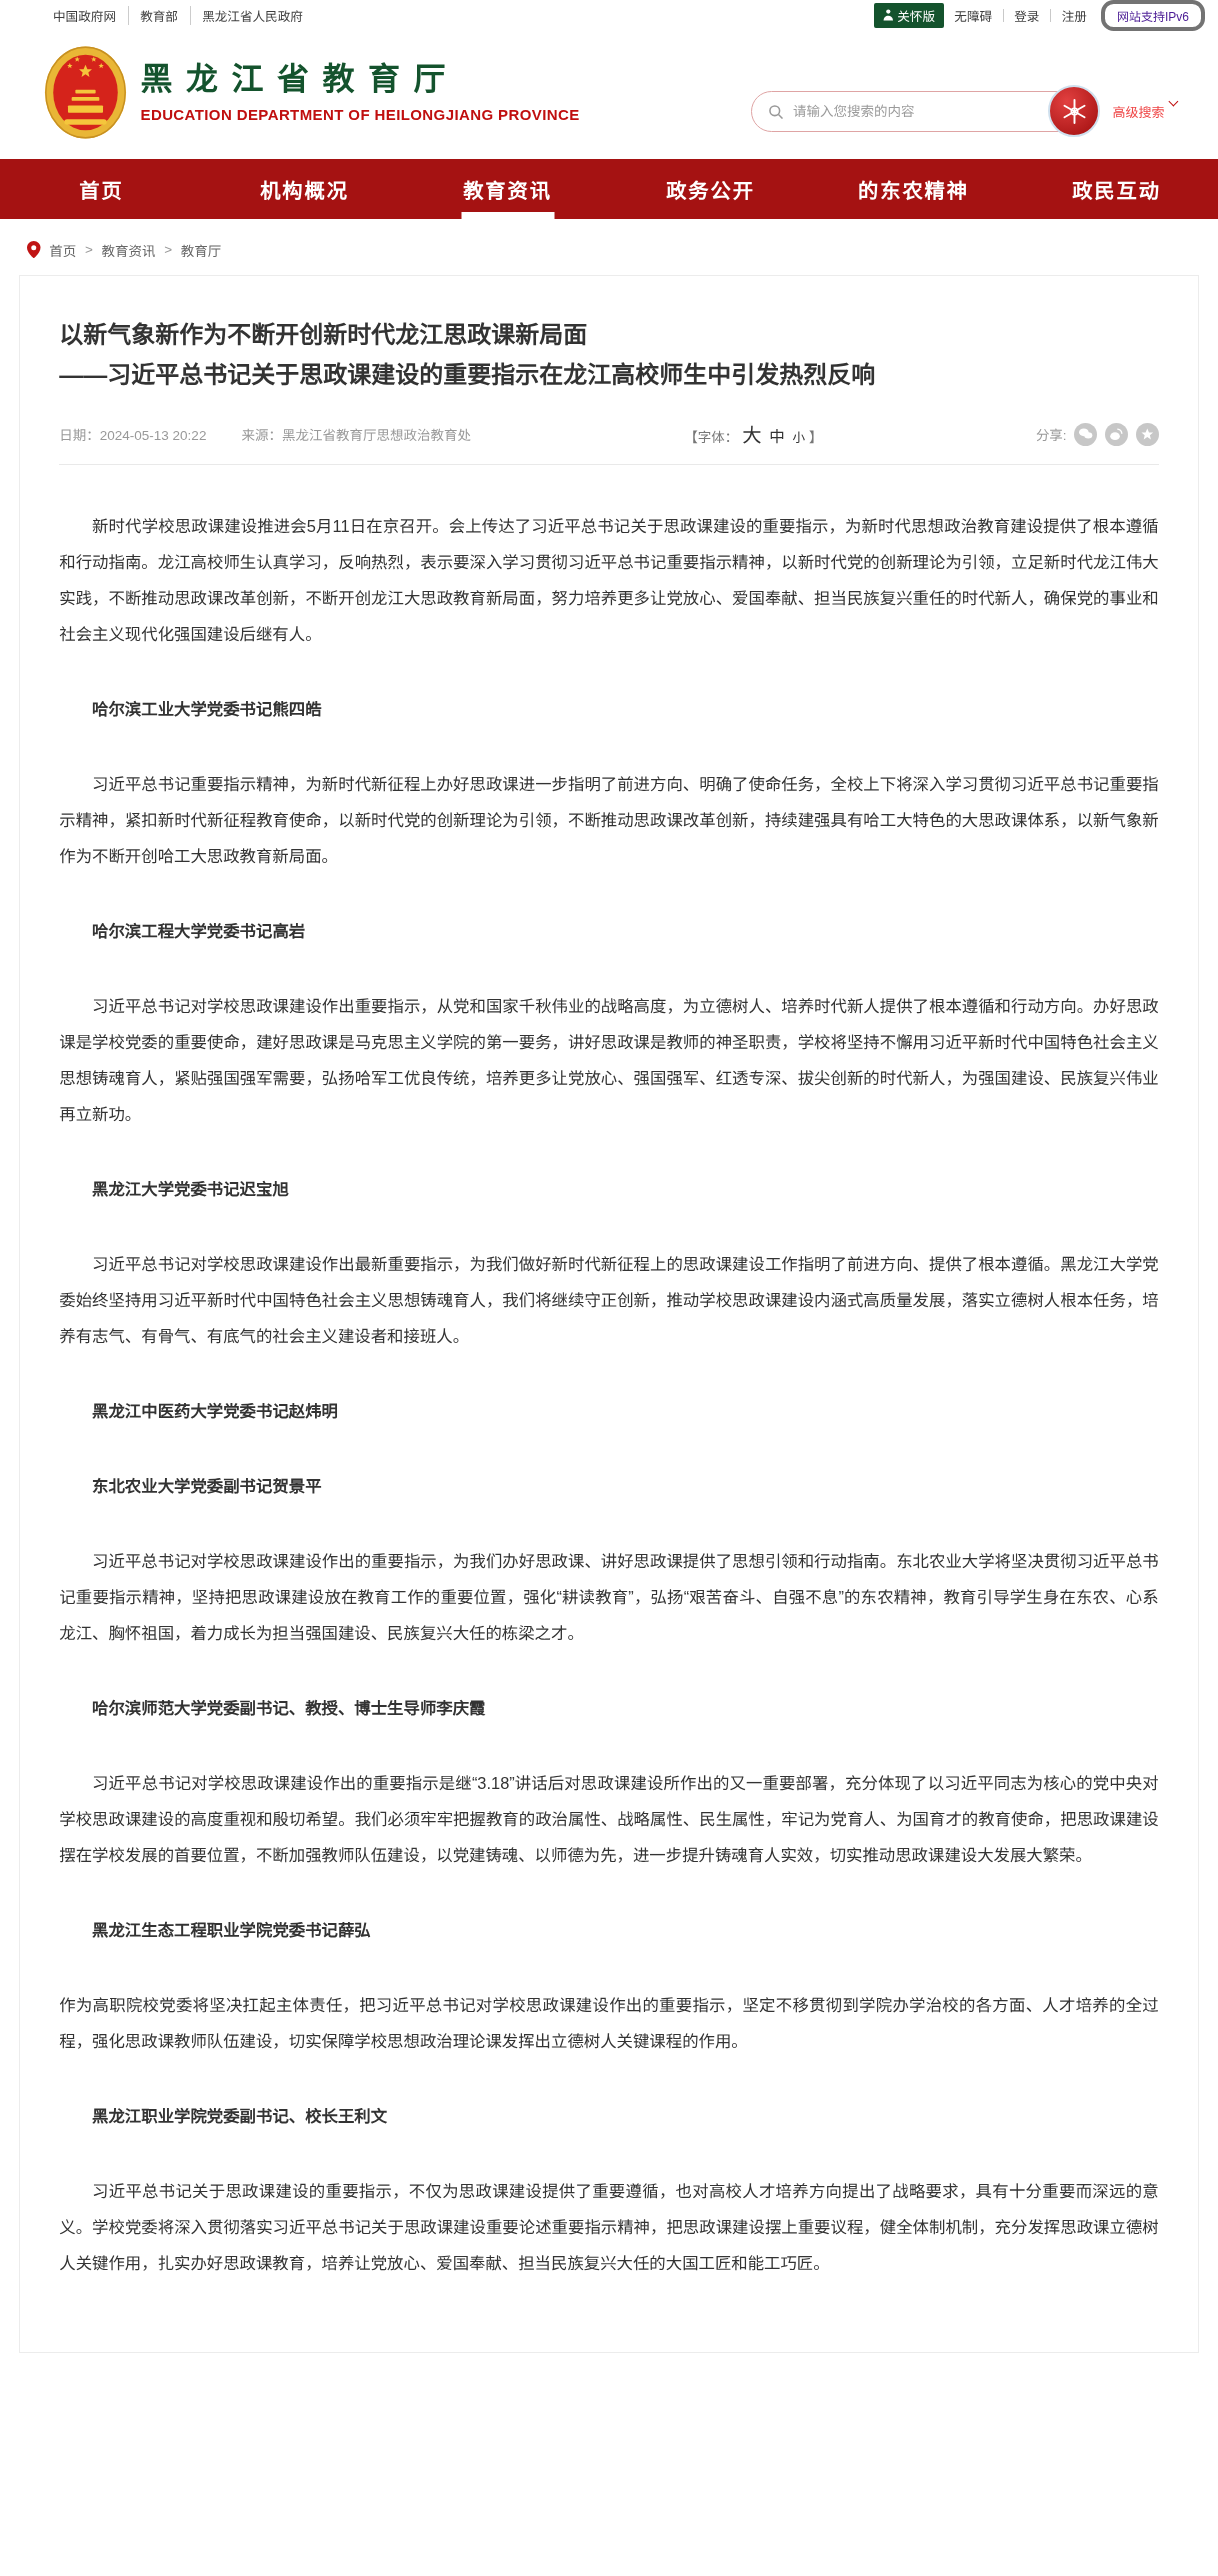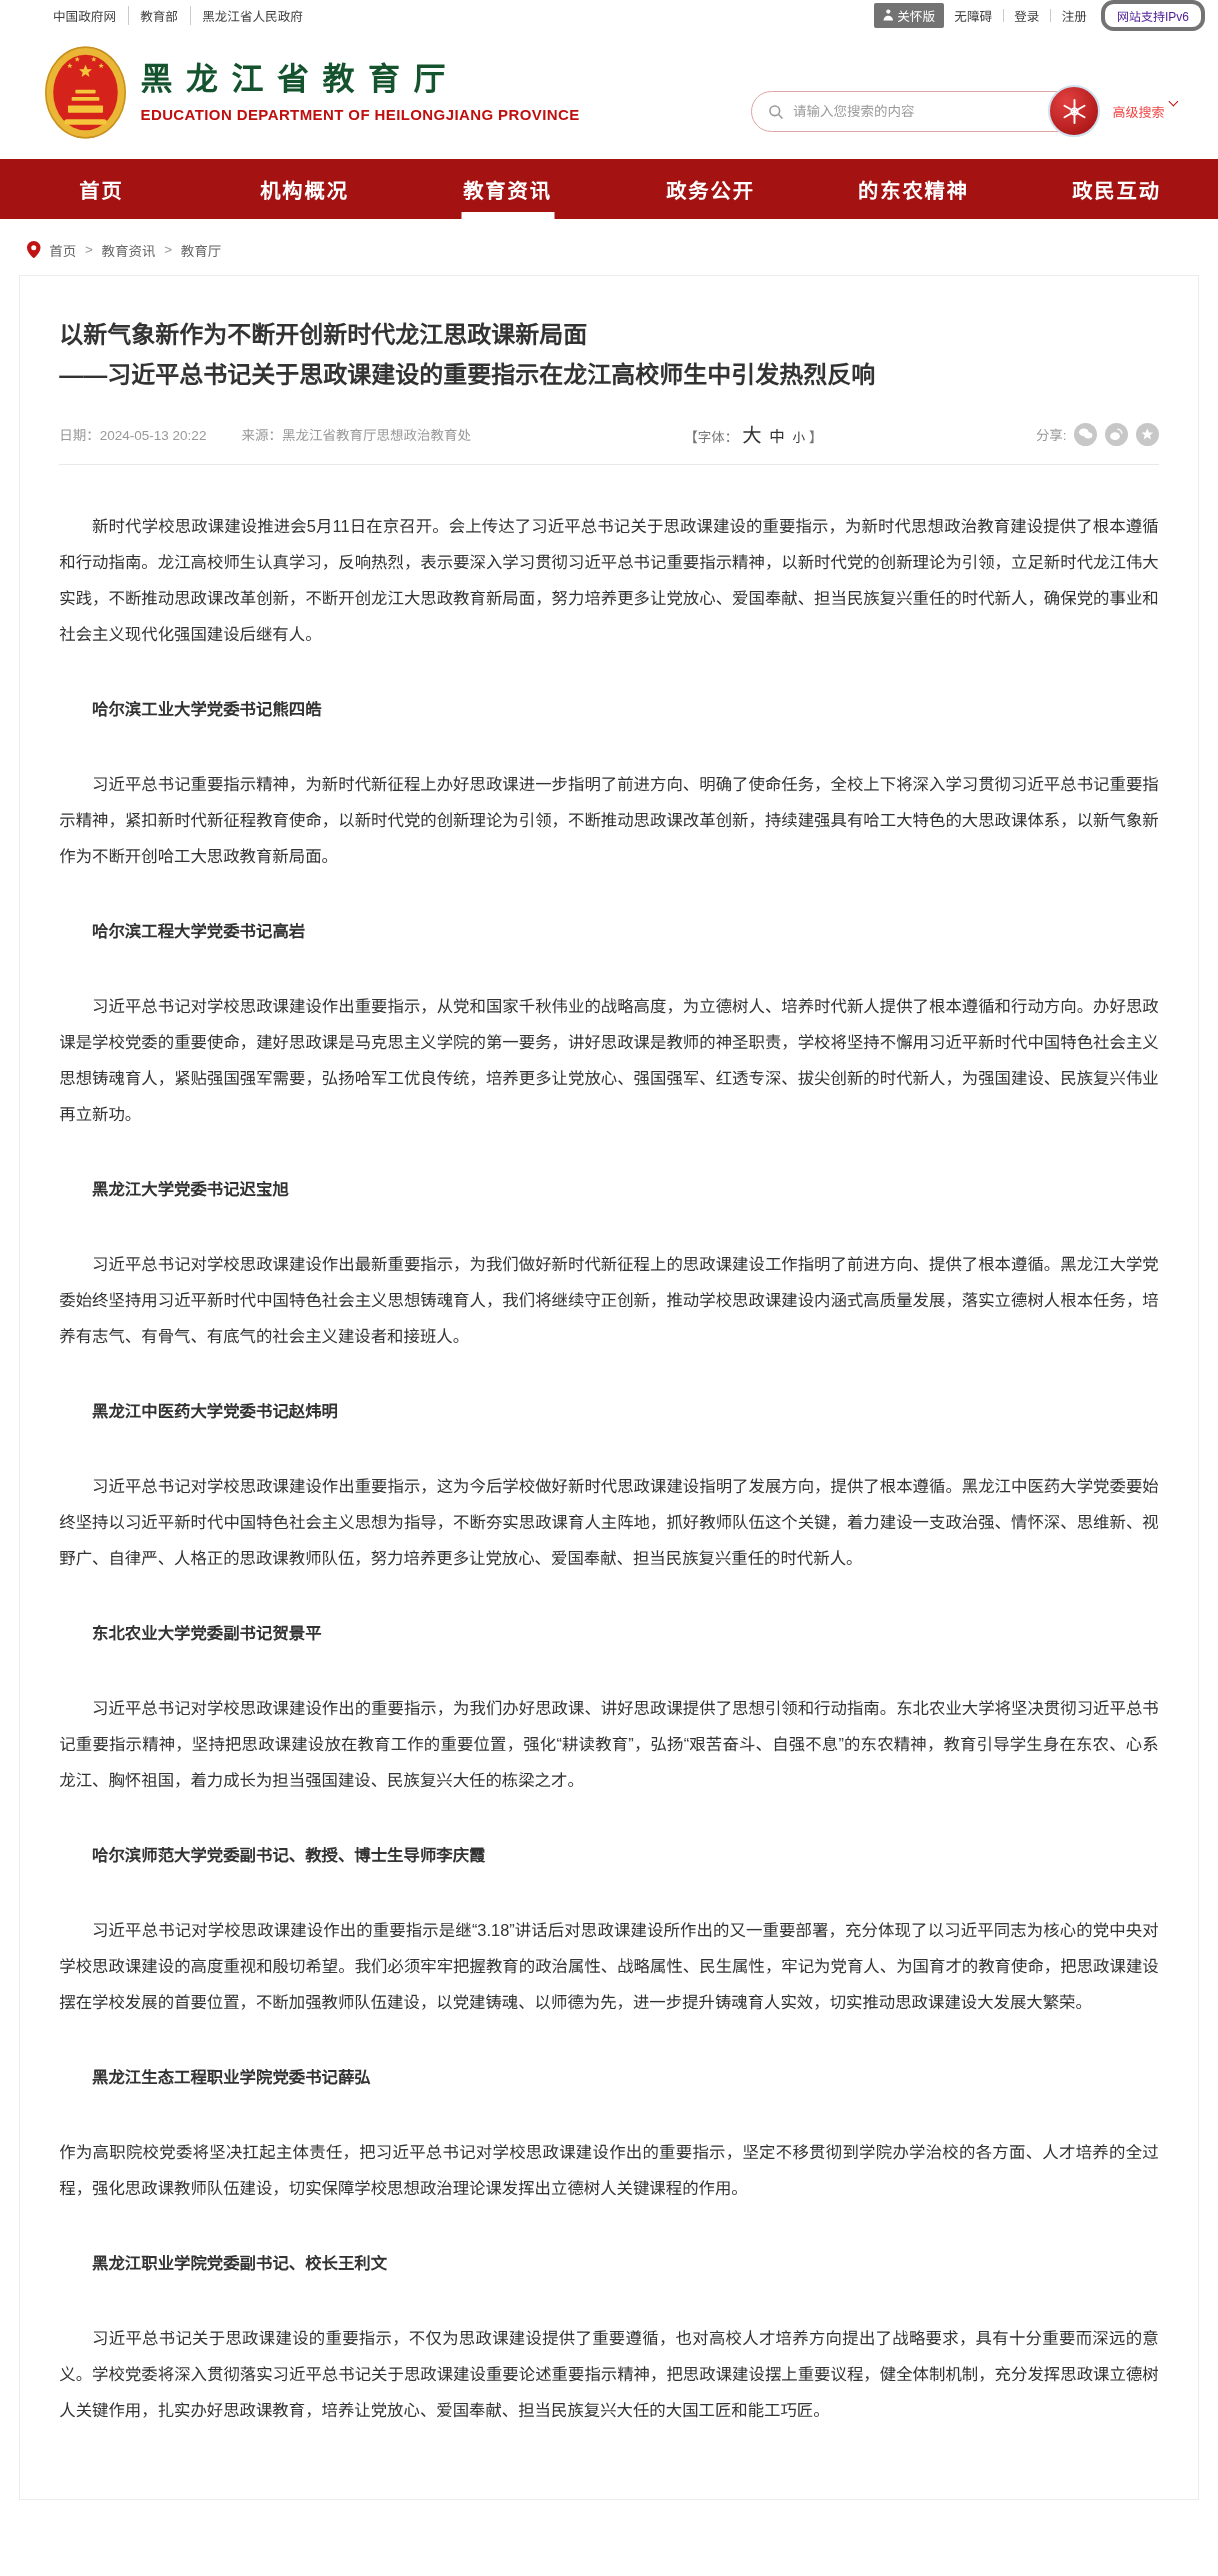--- a/index.html
+++ b/index.html
@@ -20,21 +20,21 @@
     justify-content: space-between;
     padding: 0 13.5px 0 53px;
     font-size: 12.6px;
     color: #3f3f3f;
   }
   .topbar-left { display: flex; align-items: center; }
   .gov-link { cursor: pointer; white-space: nowrap; }
   .gov-link:not(:first-child) { border-left: 1px solid #ccc; padding-left: 11.6px; margin-left: 11.6px; }
   .topbar-right { display: flex; align-items: center; gap: 10.6px; }
   .care-badge {
-    background: #737373; color: #fff; padding: 2.9px 8.7px 3.9px;
+    background: #14532d; color: #fff; padding: 2.9px 8.7px 3.9px;
     border-radius: 1.9px; display: flex; align-items: center; gap: 3.9px;
     font-size: 12.6px; cursor: pointer;
   }
   .util-link { cursor: pointer; }
   .vbar { width: 1px; height: 12.6px; background: #c9c9c9; }
   .ipv6-pill {
     border: 4px solid #737373; border-radius: 12.6px; padding: 2.9px 11.6px 3.9px;
     font-size: 12px; color: #4c1d95; cursor: pointer; margin-left: 3.9px;
   }
 
@@ -296,21 +296,20 @@
     <p>习近平总书记对学校思政课建设作出重要指示，从党和国家千秋伟业的战略高度，为立德树人、培养时代新人提供了根本遵循和行动方向。办好思政课是学校党委的重要使命，建好思政课是马克思主义学院的第一要务，讲好思政课是教师的神圣职责，学校将坚持不懈用习近平新时代中国特色社会主义思想铸魂育人，紧贴强国强军需要，弘扬哈军工优良传统，培养更多让党放心、强国强军、红透专深、拔尖创新的时代新人，为强国建设、民族复兴伟业再立新功。</p>
   </section>
 
   <section class="art-section">
     <h3>黑龙江大学党委书记迟宝旭</h3>
     <p>习近平总书记对学校思政课建设作出最新重要指示，为我们做好新时代新征程上的思政课建设工作指明了前进方向、提供了根本遵循。黑龙江大学党委始终坚持用习近平新时代中国特色社会主义思想铸魂育人，我们将继续守正创新，推动学校思政课建设内涵式高质量发展，落实立德树人根本任务，培养有志气、有骨气、有底气的社会主义建设者和接班人。</p>
   </section>
 
   <section class="art-section">
     <h3>黑龙江中医药大学党委书记赵炜明</h3>
-    <p>习近平总书记对学校思政课建设作出重要指示，这为今后学校做好新时代思政课建设指明了发展方向，提供了根本遵循。黑龙江中医药大学党委要始终坚持以习近平新时代中国特色社会主义思想为指导，不断夯实思政课育人主阵地，抓好教师队伍这个关键，着力建设一支政治强、情怀深、思维新、视野广、自律严、人格正的思政课教师队伍，努力培养更多让党放心、爱国奉献、担当民族复兴重任的时代新人。</p>
   </section>
 
   <section class="art-section">
     <h3>东北农业大学党委副书记贺景平</h3>
     <p>习近平总书记对学校思政课建设作出的重要指示，为我们办好思政课、讲好思政课提供了思想引领和行动指南。东北农业大学将坚决贯彻习近平总书记重要指示精神，坚持把思政课建设放在教育工作的重要位置，强化“耕读教育”，弘扬“艰苦奋斗、自强不息”的东农精神，教育引导学生身在东农、心系龙江、胸怀祖国，着力成长为担当强国建设、民族复兴大任的栋梁之才。</p>
   </section>
 
   <section class="art-section">
     <h3>哈尔滨师范大学党委副书记、教授、博士生导师李庆霞</h3>
     <p>习近平总书记对学校思政课建设作出的重要指示是继“3.18”讲话后对思政课建设所作出的又一重要部署，充分体现了以习近平同志为核心的党中央对学校思政课建设的高度重视和殷切希望。我们必须牢牢把握教育的政治属性、战略属性、民生属性，牢记为党育人、为国育才的教育使命，把思政课建设摆在学校发展的首要位置，不断加强教师队伍建设，以党建铸魂、以师德为先，进一步提升铸魂育人实效，切实推动思政课建设大发展大繁荣。</p>

